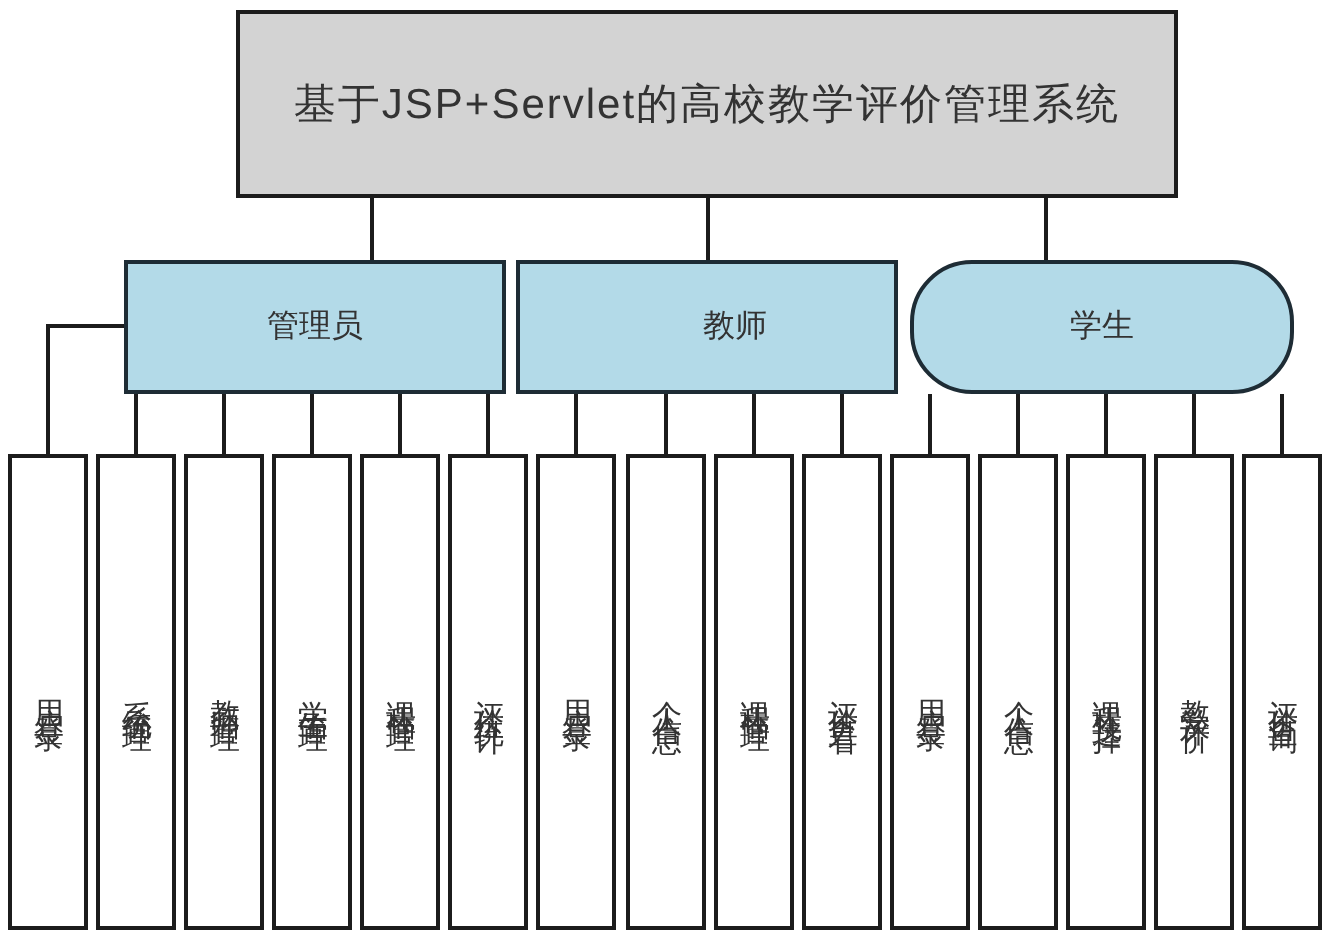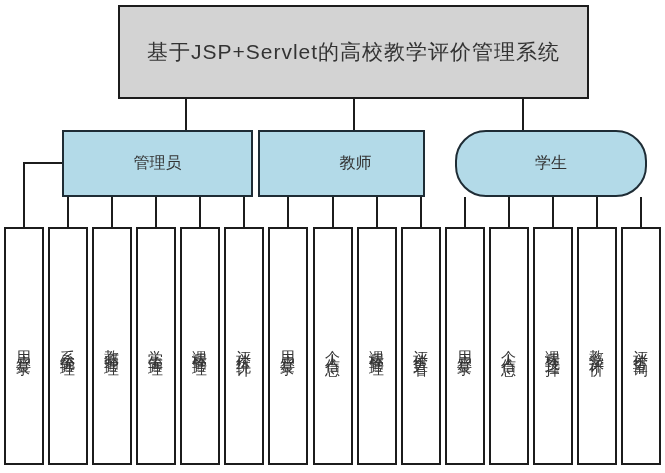--- a/index.html
+++ b/index.html
@@ -40,21 +40,21 @@
     letter-spacing: 1px;
     white-space: nowrap;
   }
   .branch-box {
     top: 130px; height: 67px;
     background: var(--branch-fill, #b3dae8);
     border: 2px solid var(--branch-border, #1e2c35);
     font-size: 16px;
   }
   #branch-admin   { left: 62px;  width: 191px; }
-  #branch-teacher { left: 258px; width: 167px; padding-left: 28px; }
+  #branch-teacher { left: 258px; width: 191px; padding-left: 28px; }
   #branch-student { left: 455px; width: 192px; border-radius: 31px; }
   .leaf-box {
     top: 227px;
     width: 40px; height: 238px;
     background: var(--leaf-fill, #ffffff);
     border: 2px solid var(--box-border, #1c1c1c);
   }
   .vtext {
     writing-mode: vertical-rl;
     text-orientation: upright;

